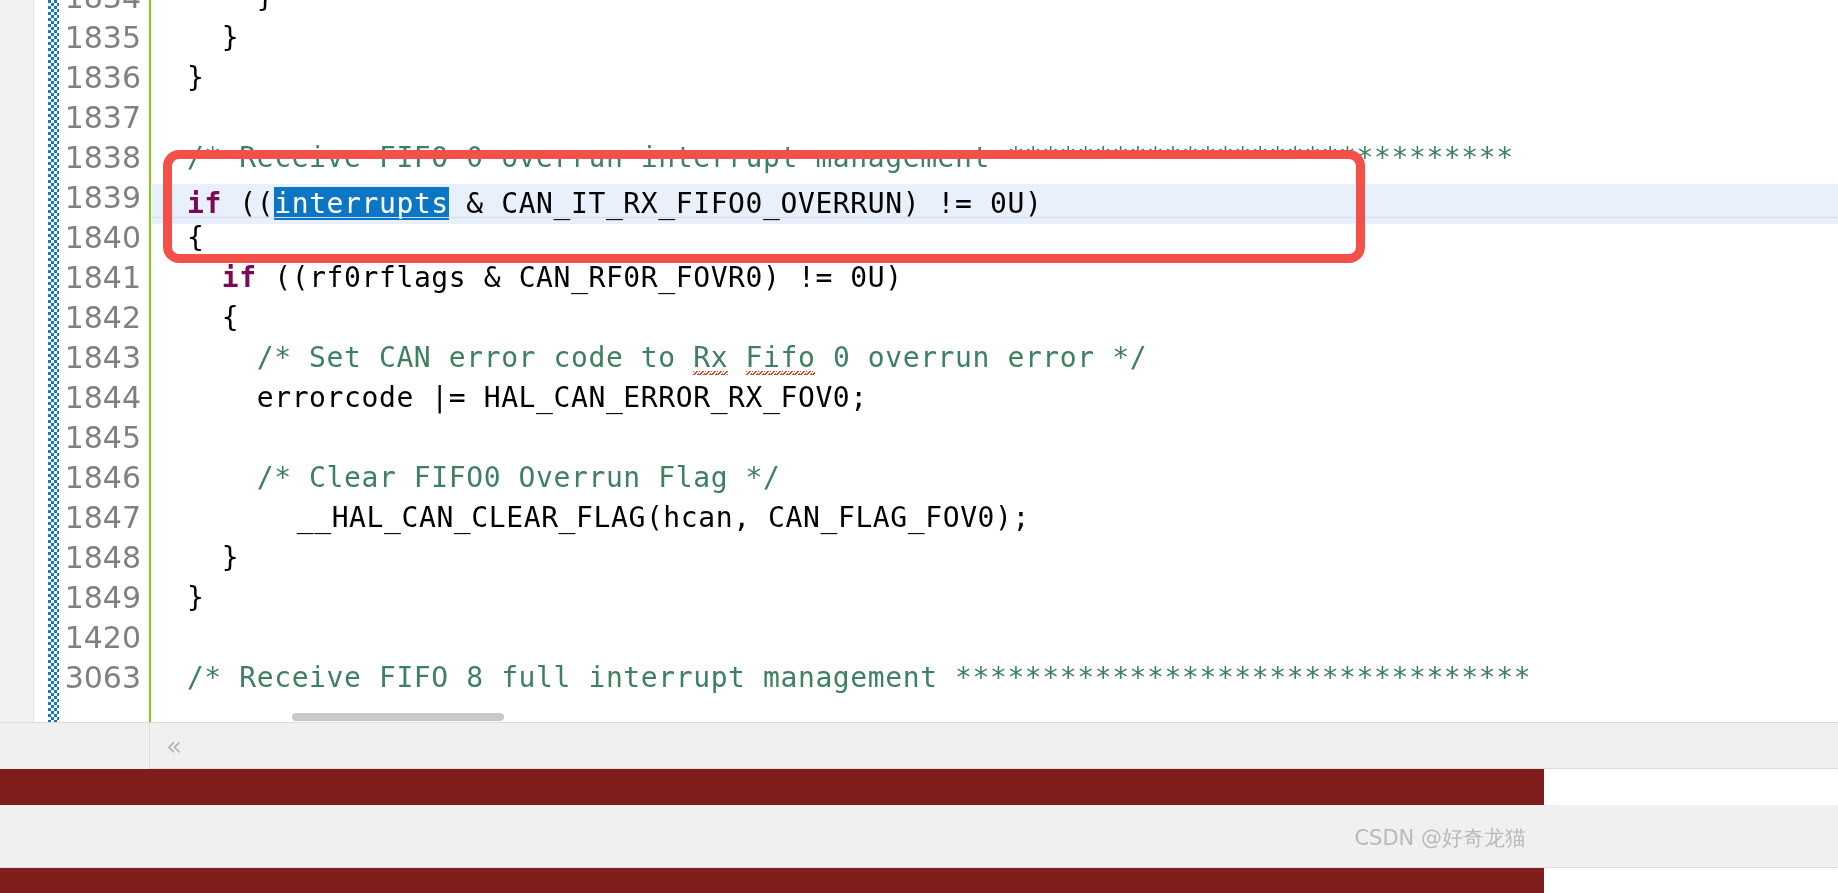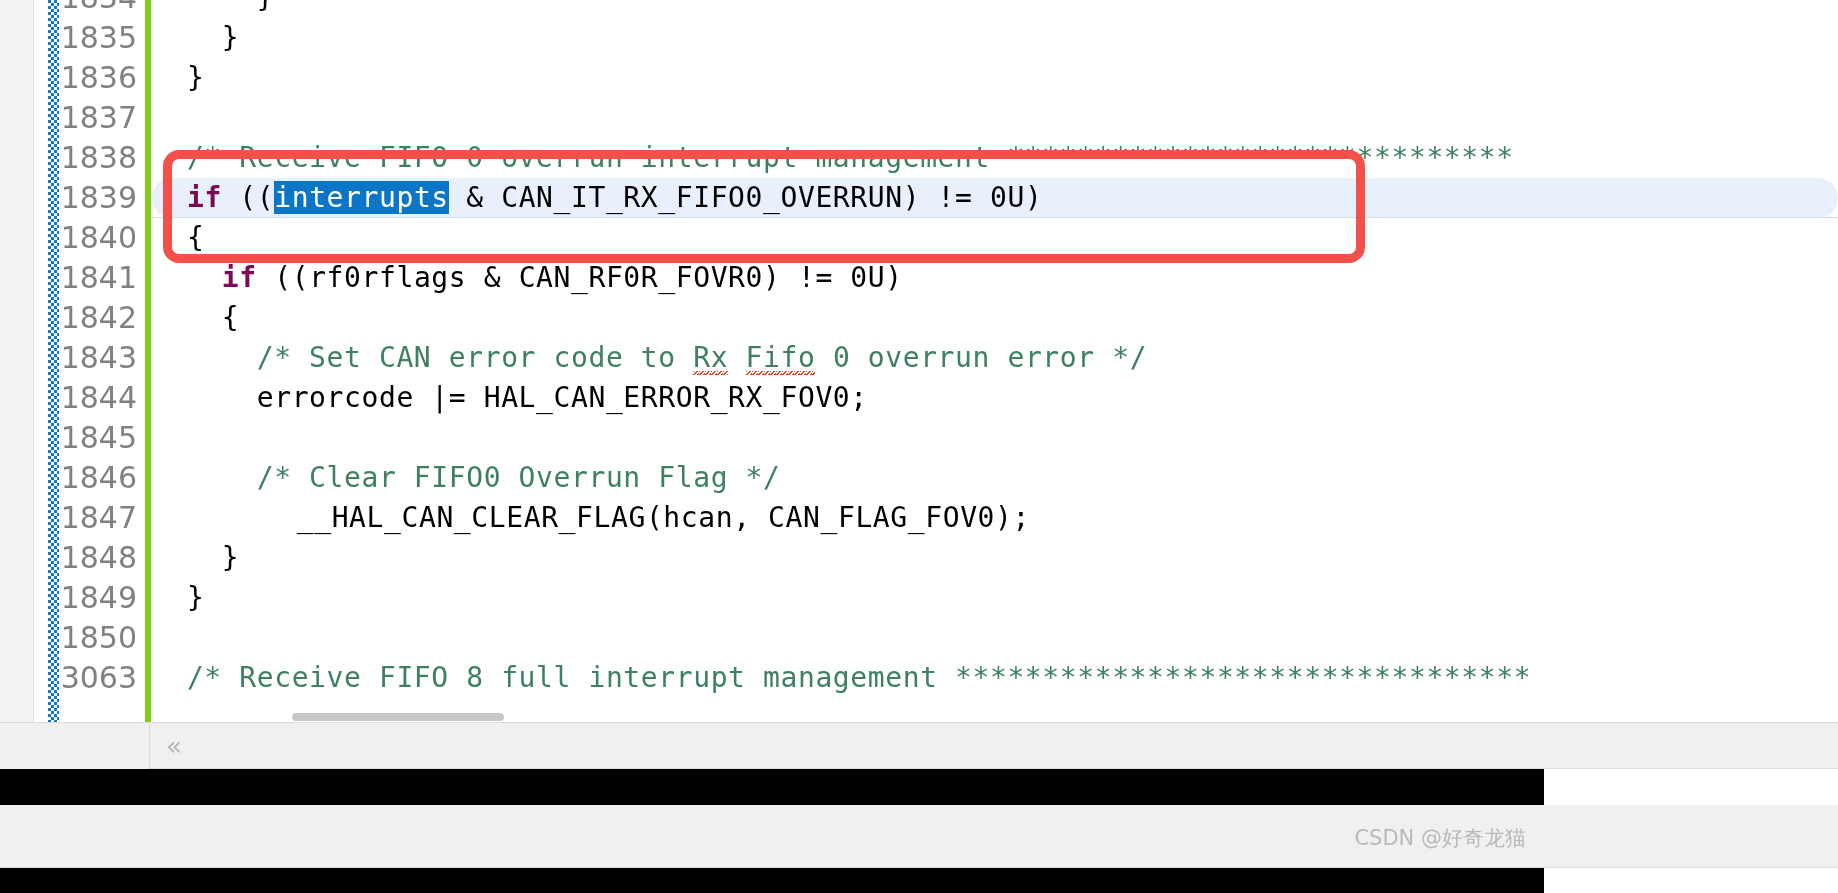--- a/index.html
+++ b/index.html
@@ -29,21 +29,21 @@
     position: absolute; left: 48px; top: 0; width: 11px; height: 722px;
     background-color: #1278c8;
     background-image:
       linear-gradient(45deg, #ffffff 25%, transparent 25%, transparent 75%, #ffffff 75%),
       linear-gradient(45deg, #ffffff 25%, transparent 25%, transparent 75%, #ffffff 75%);
     background-size: 6px 6px;
     background-position: 0 0, 3px 3px;
   }
   .gutter {
     position: absolute; left: 59px; top: 0; width: 92px; height: 722px;
-    background: #ffffff; border-right: 6px solid #84cc16;
+    background: #ffffff; border-right: 2px solid #84cc16;
   }
   .gutter-num {
     position: absolute; right: 8px;
     font-family: "DejaVu Sans", sans-serif;
     font-size: 30px; line-height: 40px; color: #808080;
     letter-spacing: 0px; white-space: nowrap;
   }
 
   .code-pane {
     position: absolute; left: 152px; top: 0; right: 0; height: 722px;
@@ -112,21 +112,21 @@
   .chev {
     position: absolute; left: 166px; top: 8px;
     font-family: "DejaVu Sans", sans-serif;
     font-size: 26px; line-height: 30px; color: #b6b6b6;
     user-select: none;
   }
 
   
   .wm-zone {
     position: absolute; left: 0; top: 769px; width: 1544px; height: 124px;
-    background: #000000;
+    background: #7f1d1d;
   }
   .wm-band {
     position: absolute; left: 0; top: 36px; width: 1838px; height: 62px;
     background: #f0f0f0;
   }
   .wm-band-line {
     position:absolute; left:0; top:98px; width:1838px; height:1px; background:#dedede;
   }
   .watermark {
     position: absolute; right: 18px; top: 56px;
@@ -156,31 +156,31 @@
         <div class="gutter-num" style="top: 218px;">1840</div>
         <div class="gutter-num" style="top: 258px;">1841</div>
         <div class="gutter-num" style="top: 298px;">1842</div>
         <div class="gutter-num" style="top: 338px;">1843</div>
         <div class="gutter-num" style="top: 378px;">1844</div>
         <div class="gutter-num" style="top: 418px;">1845</div>
         <div class="gutter-num" style="top: 458px;">1846</div>
         <div class="gutter-num" style="top: 498px;">1847</div>
         <div class="gutter-num" style="top: 538px;">1848</div>
         <div class="gutter-num" style="top: 578px;">1849</div>
-        <div class="gutter-num" style="top: 618px;">1850</div>
+        <div class="gutter-num" style="top: 618px;">1420</div>
         <div class="gutter-num" style="top: 658px;">3063</div>
       </div>
 
     <div class="code-pane" id="code-pane">
         <div class="line" style="top: -22px;"><span class="tok-plain">      }</span></div>
         <div class="line" style="top: 18px;"><span class="tok-plain">    }</span></div>
         <div class="line" style="top: 58px;"><span class="tok-plain">  }</span></div>
         <div class="line" style="top: 98px;"><span class="tok-plain"></span></div>
         <div class="line" style="top: 138px;"><span class="tok-cmt">  /* Receive FIFO 0 overrun interrupt management *****************************</span></div>
-        <div class="line cur" style="top: 178px; border-radius: 20px;"><span class="tok-plain">  </span><span class="tok-kw">if</span><span class="tok-plain"> ((</span><span class="tok-sel">interrupts</span><span class="tok-plain"> &amp; CAN_IT_RX_FIFO0_OVERRUN) != 0U)</span></div>
+        <div class="line cur" style="top: 184px;"><span class="tok-plain">  </span><span class="tok-kw">if</span><span class="tok-plain"> ((</span><span class="tok-sel">interrupts</span><span class="tok-plain"> &amp; CAN_IT_RX_FIFO0_OVERRUN) != 0U)</span></div>
         <div class="cur-underline" style="top: 217px;"></div>
         <div class="line" style="top: 218px;"><span class="tok-plain">  {</span></div>
         <div class="line" style="top: 258px;"><span class="tok-plain">    </span><span class="tok-kw">if</span><span class="tok-plain"> ((rf0rflags &amp; CAN_RF0R_FOVR0) != 0U)</span></div>
         <div class="line" style="top: 298px;"><span class="tok-plain">    {</span></div>
         <div class="line" style="top: 338px;"><span class="tok-cmt">      /* Set CAN error code to </span><span class="tok-cmt squig">Rx</span><span class="tok-cmt"> </span><span class="tok-cmt squig">Fifo</span><span class="tok-cmt"> 0 overrun error */</span></div>
         <div class="line" style="top: 378px;"><span class="tok-plain">      errorcode |= HAL_CAN_ERROR_RX_FOV0;</span></div>
         <div class="line" style="top: 418px;"><span class="tok-plain"></span></div>
         <div class="line" style="top: 458px;"><span class="tok-cmt">      /* Clear FIFO0 Overrun Flag */</span></div>
         <div class="line" style="top: 498px; padding-left: 40px;"><span class="tok-plain">      __HAL_CAN_CLEAR_FLAG(hcan, CAN_FLAG_FOV0);</span></div>
         <div class="line" style="top: 538px;"><span class="tok-plain">    }</span></div>

